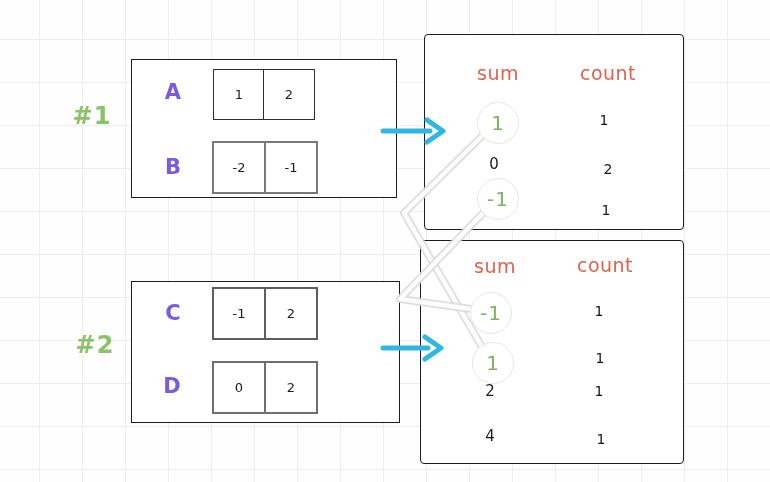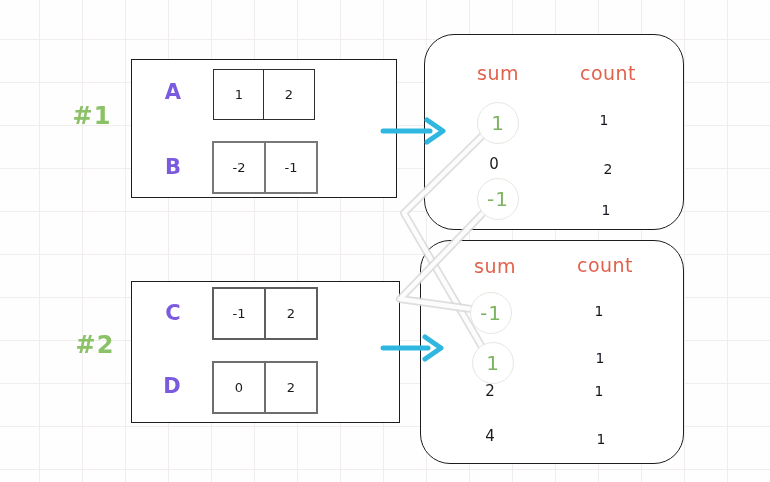--- a/index.html
+++ b/index.html
@@ -29,21 +29,21 @@
     width:50px;height:49px;display:flex;align-items:center;justify-content:center;
     font-size:13px;color:#1c1c1c;background:#ffffff;
   }
   .cells .cell + .cell{margin-left:-2px;}
   .cells-a .cell{border:1.7px solid #2e2e2e;}
   .cells-b .cell{border:2.4px solid #787878;}
   .cells-c .cell{border:2.1px solid #5e5e5e;}
   .cells-d .cell{border:2.4px solid #6e6e6e;}
 
   
-  .res-box{background:#ffffff;border:1.6px solid #1d1d1d;border-radius:30px;}
+  .res-box{background:#ffffff;border:1.6px solid #1d1d1d;border-radius:4px;}
   .hdr{font-size:19px;color:#e2614c;letter-spacing:.5px;}
   .sumv{font-size:15px;color:#1b1b1b;}
   .cnt{font-size:14px;color:#16161f;}
 
   
   .circ{
     width:40px;height:40px;border-radius:50%;
     border:1.6px solid #e7e7e1;background:rgba(255,255,255,.95);
     display:flex;align-items:center;justify-content:center;
     z-index:6;

